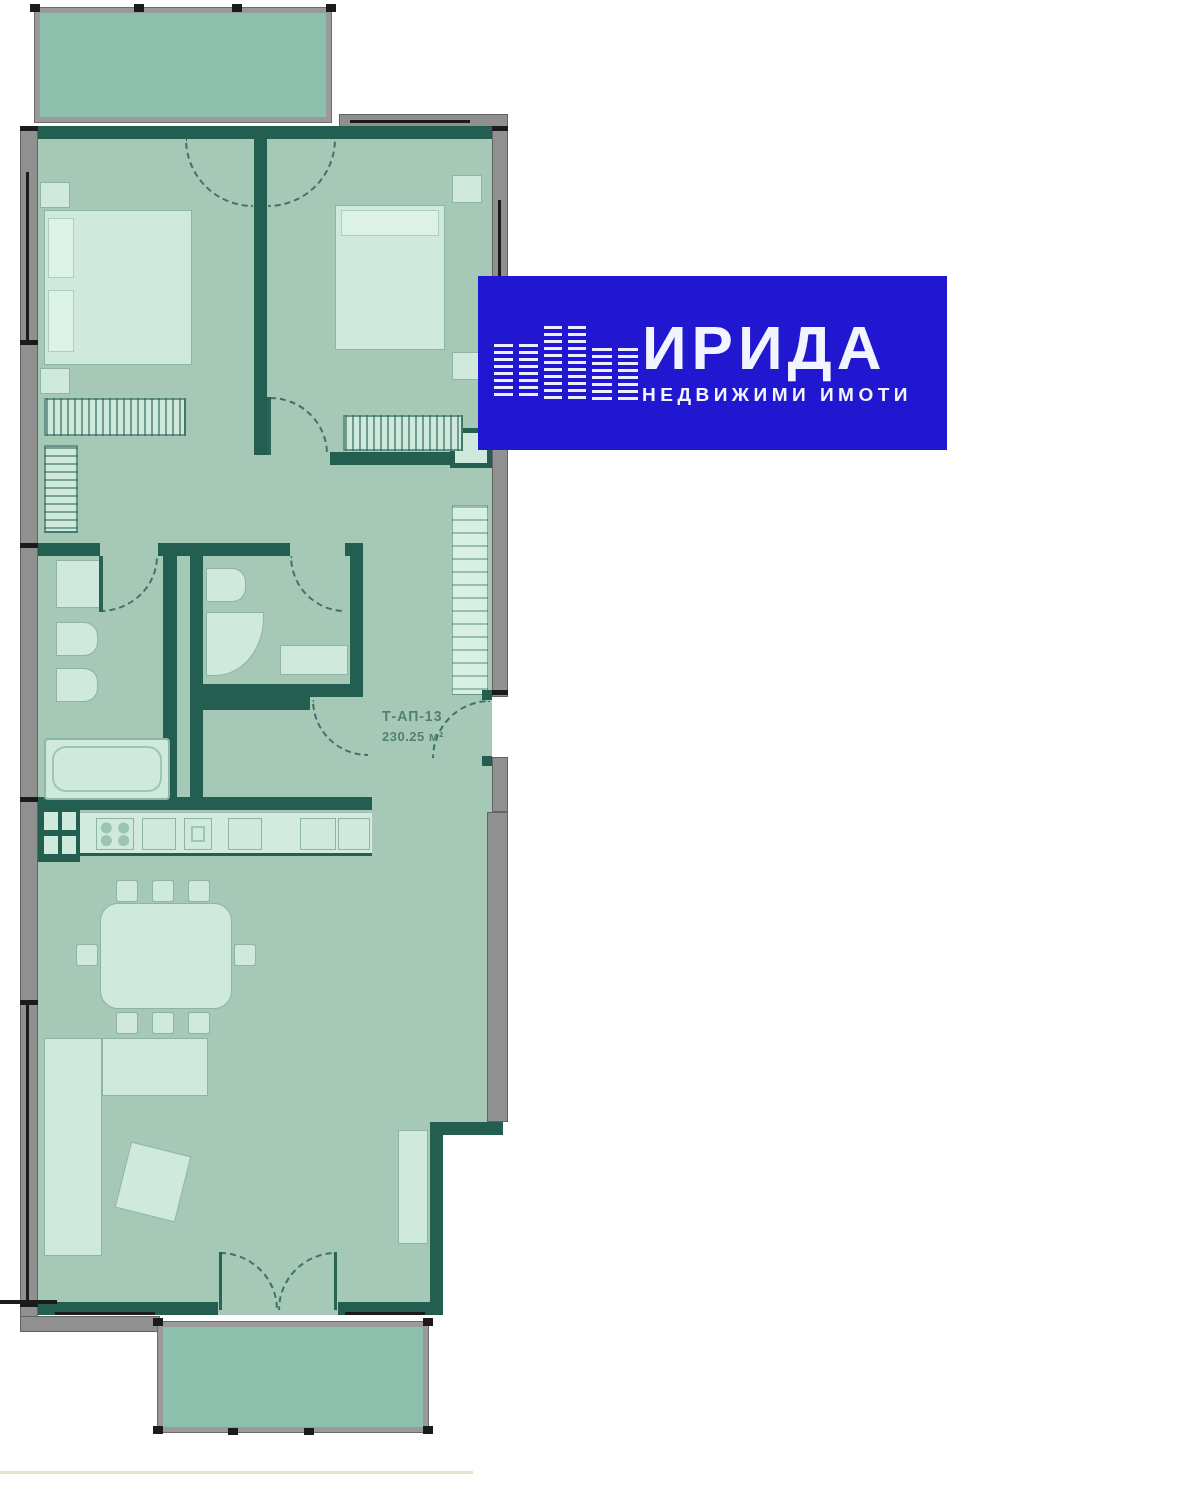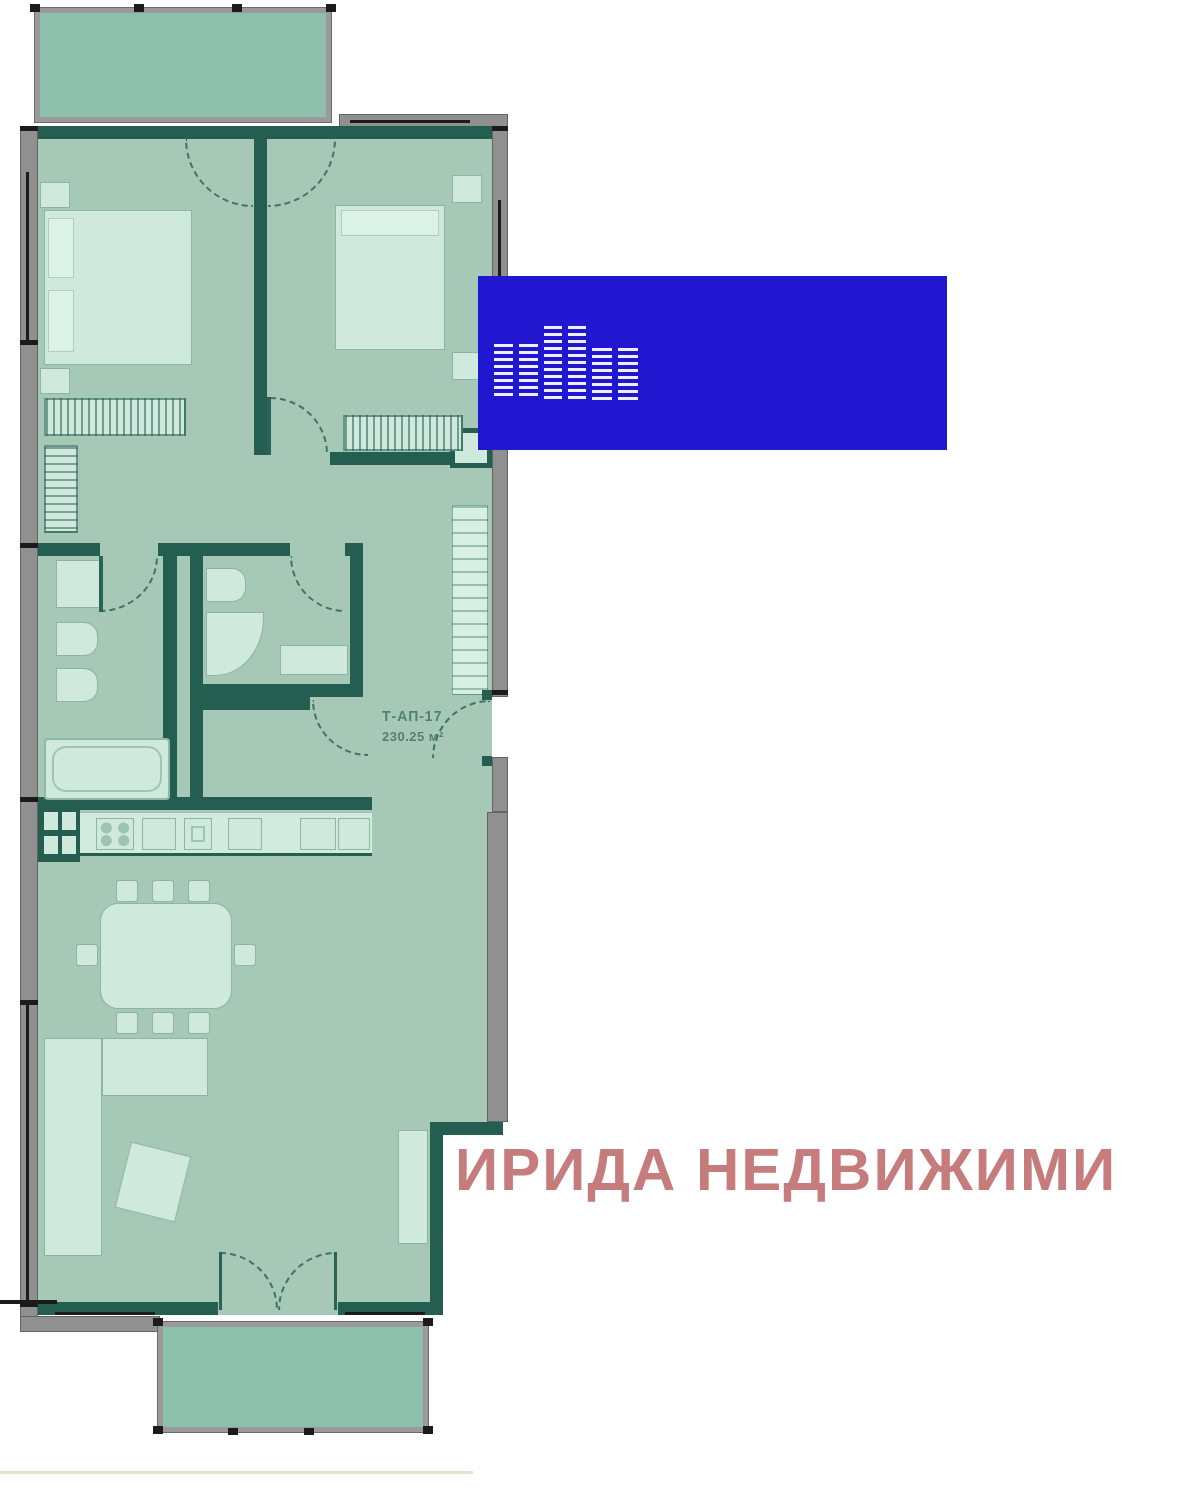--- a/index.html
+++ b/index.html
@@ -186,29 +186,32 @@
 
   <i class="balc" style="left:158px;top:1322px;width:270px;height:110px;"></i>
   <i class="blk" style="left:153px;top:1318px;width:10px;height:8px;"></i>
   <i class="blk" style="left:423px;top:1318px;width:10px;height:8px;"></i>
   <i class="blk" style="left:153px;top:1426px;width:10px;height:8px;"></i>
   <i class="blk" style="left:423px;top:1426px;width:10px;height:8px;"></i>
   <i class="blk" style="left:228px;top:1428px;width:10px;height:7px;"></i>
   <i class="blk" style="left:304px;top:1428px;width:10px;height:7px;"></i>
 
   <div id="unit-label" style="left:382px;top:706px;width:120px;">
-    <span style="position:static;display:block;">Т-АП-17</span>
+    <span style="position:static;display:block;">Т-АП-13</span>
     <span class="a2" style="position:static;display:block;">230.25 м²</span>
   </div>
 
   <div id="logo" style="left:478px;top:276px;width:469px;height:174px;">
     <div class="towers">
       <i class="tower" style="width:44px;height:56px;"></i>
       <i class="tower" style="width:42px;height:74px;"></i>
       <i class="tower" style="width:46px;height:52px;"></i>
     </div>
+    <div class="logo-text">
+      <span class="t1">ИРИДА</span>
+      <span class="t2">НЕДВИЖИМИ ИМОТИ</span>
+    </div>
   </div>
 
-  <div id="watermark">ИРИДА НЕДВИЖИМИ</div>
 
   <i id="bottom-line"></i>
 
 </div>
 
 </body></html>

